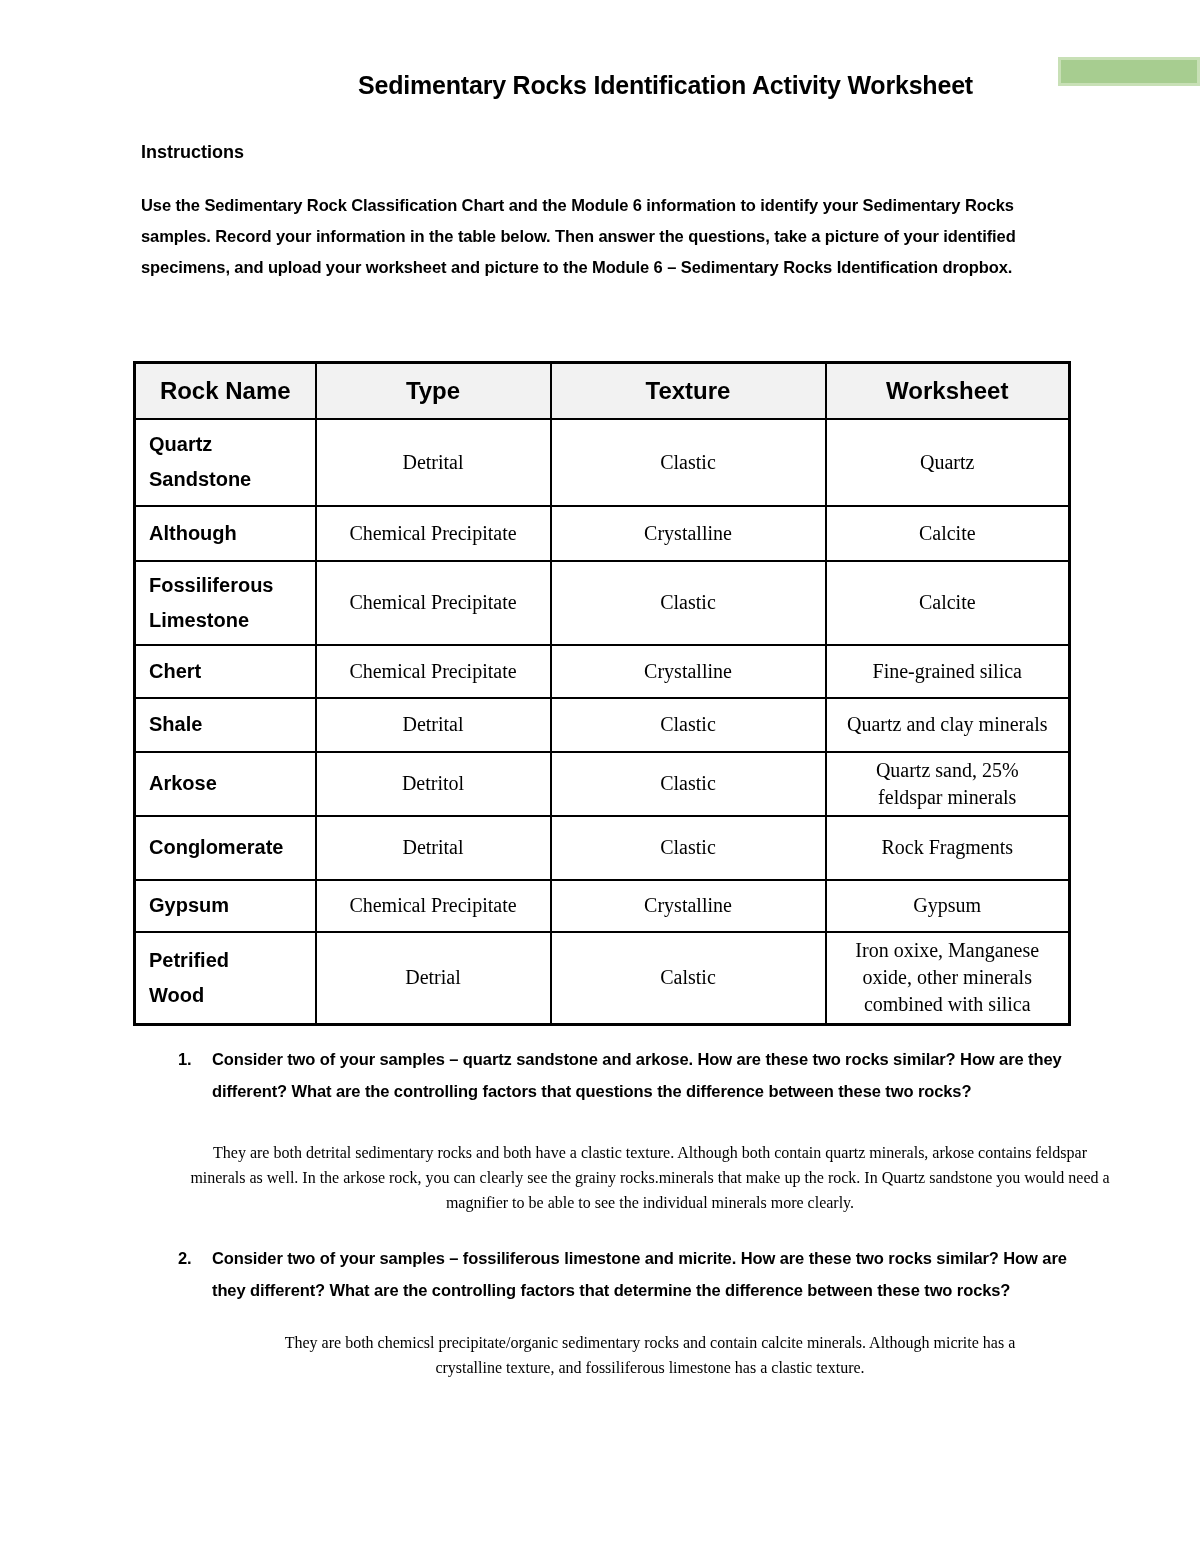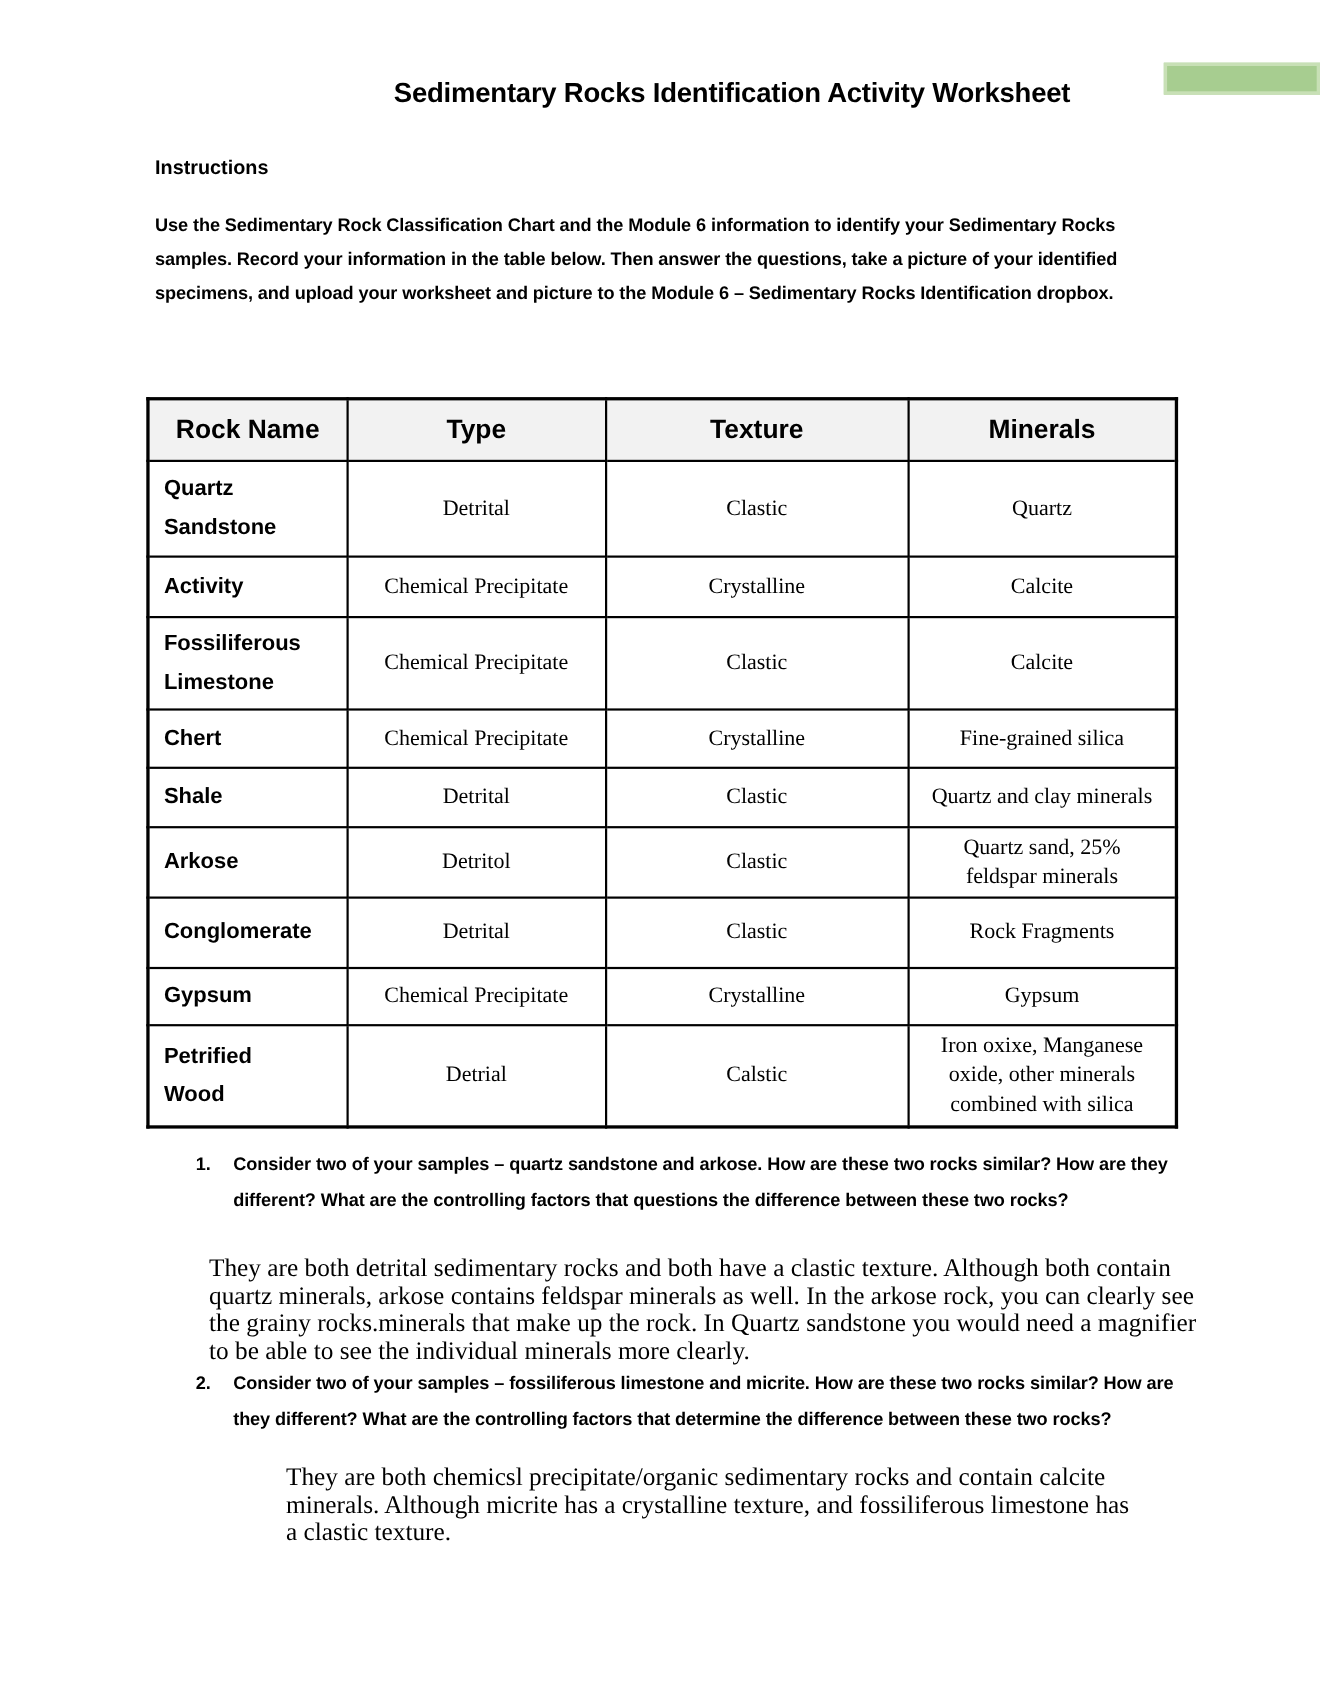--- a/index.html
+++ b/index.html
@@ -81,23 +81,23 @@
     position:absolute; left:178px; width:900px;
     display:flex; font-size:16.5px; font-weight:bold;
     line-height:31.5px; letter-spacing:-0.1px;
   }
   .question .q-num { width:34px; flex:0 0 34px; }
   .question .q-text { width:860px; }
   .q1 { top:1044px; }
   .q2 { top:1243px; }
 
   .answer {
-    position:absolute; text-align:left;
+    position:absolute; text-align:center;
     font-family:"Liberation Serif", serif;
-    font-size:23px; line-height:25px;
+    font-size:16px; line-height:25px;
   }
   .a1 { left:190px; top:1140px; width:920px; }
   .a2 { left:260px; top:1330px; width:780px; }
 </style>
 </head>
 <body>
 
 <h1 class="page-title">Sedimentary Rocks Identification Activity Worksheet</h1>
 <div class="accent-bar" style="background: rgb(167, 205, 144); border: 3px solid rgb(200, 224, 182);"></div>
 
@@ -109,33 +109,33 @@
       <col class="c1">
       <col class="c2">
       <col class="c3">
       <col class="c4">
     </colgroup>
   <thead>
     <tr>
       <th>Rock Name</th>
       <th>Type</th>
       <th>Texture</th>
-      <th>Minerals</th>
+      <th>Worksheet</th>
     </tr>
   </thead>
   <tbody>
     <tr>
       <td class="name">Quartz
 Sandstone</td>
       <td class="val">Detrital</td>
       <td class="val">Clastic</td>
       <td class="val">Quartz</td>
     </tr>
     <tr>
-      <td class="name">Activity</td>
+      <td class="name">Although</td>
       <td class="val">Chemical Precipitate</td>
       <td class="val">Crystalline</td>
       <td class="val">Calcite</td>
     </tr>
     <tr>
       <td class="name">Fossiliferous
 Limestone</td>
       <td class="val">Chemical Precipitate</td>
       <td class="val">Clastic</td>
       <td class="val">Calcite</td>

